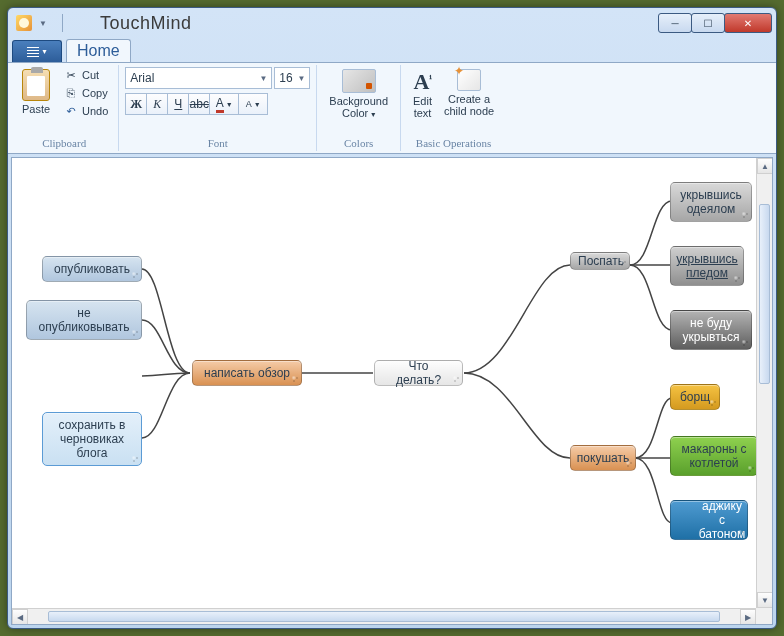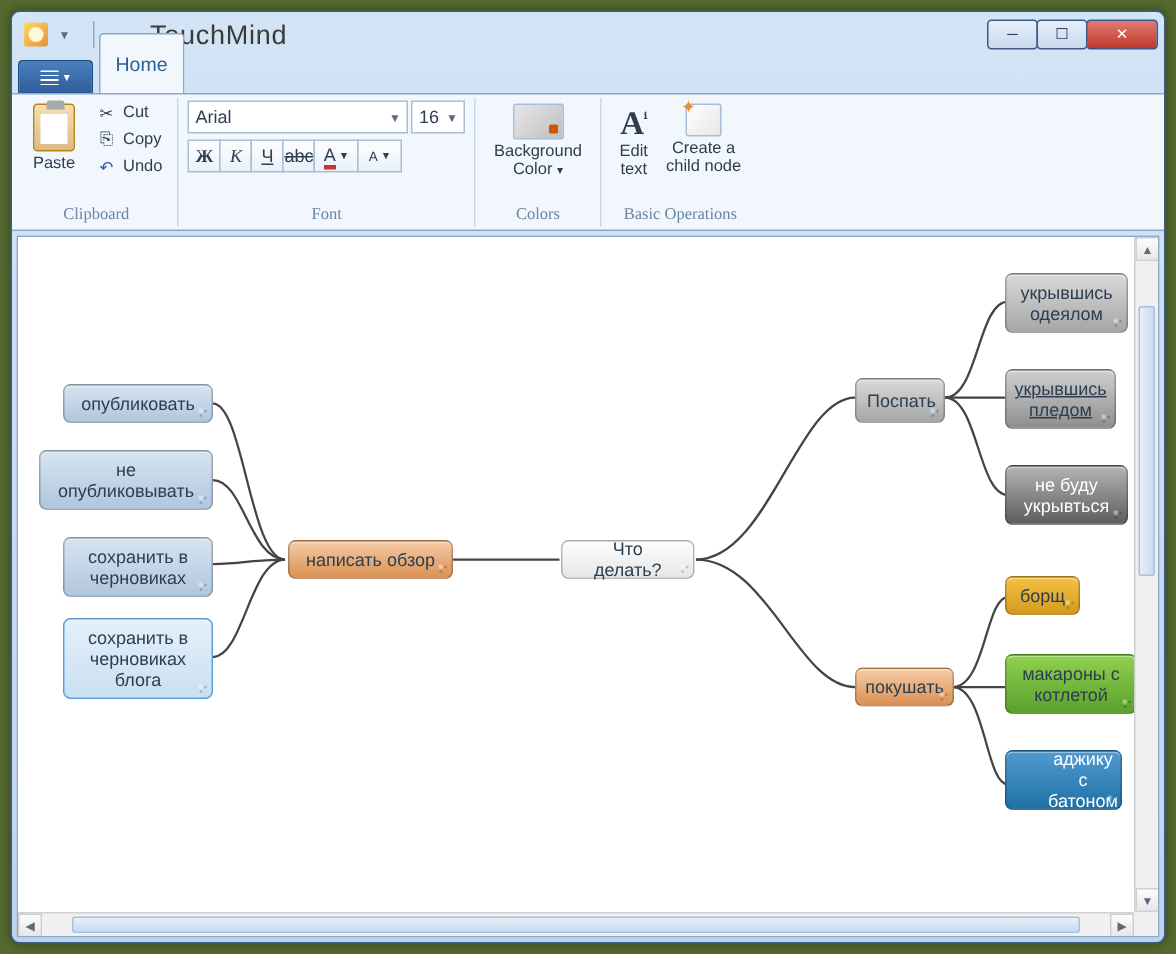--- a/index.html
+++ b/index.html
@@ -108,27 +108,27 @@
     color: #fff;
     font-size: 9px;
     margin-right: 4px;
   }
   .app-button .lines {
     width: 12px; height: 10px;
     background: repeating-linear-gradient(to bottom, #fff 0 1px, transparent 1px 3px);
     margin-right: 3px;
   }
   .tab {
-    padding: 12px 10px;
+    padding: 2px 10px;
     background: #f1f7fd;
     border: 1px solid #8fa8c6;
     border-bottom: none;
     border-radius: 3px 3px 0 0;
     color: #2d5d99;
-    font-size: 13px;
+    font-size: 16px;
   }
   .ribbon {
     background: #f1f7fd;
     border-top: 1px solid #8fa8c6;
     border-bottom: 1px solid #8fa8c6;
     height: 92px;
     display: flex;
     padding: 2px;
   }
   .ribbon-group {
@@ -535,30 +535,26 @@
         </div>
 
       <div class="node" style="left:30px; top:98px; width:100px; height:26px; background:linear-gradient(to bottom,#d6e4f0,#b0c6de);">
           <span>опубликовать</span>
           <span class="corner"></span>
         </div>
       <div class="node" style="left:14px; top:142px; width:116px; height:40px; background:linear-gradient(to bottom,#d6e4f0,#b0c6de);">
           <span>не опубликовывать</span>
           <span class="corner"></span>
         </div>
-      <div class="node" style="left:30px; top:200px; width:100px; height:40px; background:linear-gradient(to bottom,#d6e4f0,#b0c6de);">
-          <span>сохранить в черновиках</span>
-          <span class="corner"></span>
-        </div>
       <div class="node" style="left:30px; top:254px; width:100px; height:54px; background:linear-gradient(to bottom,#e4f0fa,#c9e0f2); border-color:#5b9bd5;">
           <span>сохранить в черновиках блога</span>
           <span class="corner"></span>
         </div>
 
-      <div class="node" style="left:558px; top:94px; width:60px; height:30px; background:linear-gradient(to bottom,#d9d9d9,#a6a6a6);padding-left:12px;">
+      <div class="node" style="left:558px; top:94px; width:60px; height:18px; background:linear-gradient(to bottom,#d9d9d9,#a6a6a6);padding-left:12px;">
           <span>Поспать</span>
           <span class="corner"></span>
         </div>
       <div class="node" style="left:658px; top:24px; width:82px; height:40px; background:linear-gradient(to bottom,#d9d9d9,#a6a6a6);">
           <span>укрывшись одеялом</span>
           <span class="corner"></span>
         </div>
       <div class="node" style="left:658px; top:88px; width:74px; height:40px; background:linear-gradient(to bottom,#cfcfcf,#8f8f8f);text-decoration:underline;">
           <span>укрывшись пледом</span>
           <span class="corner"></span>

